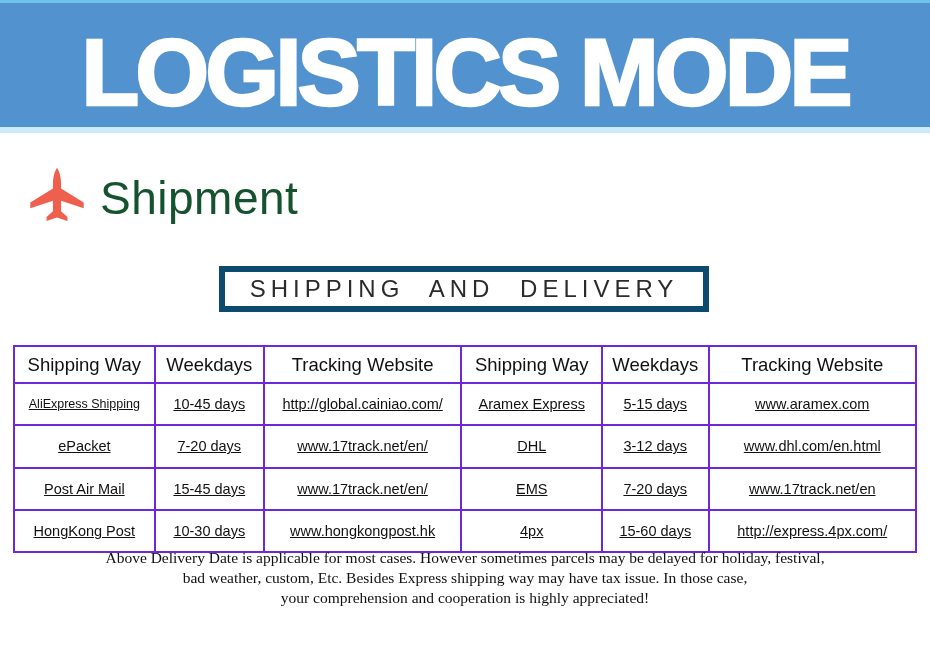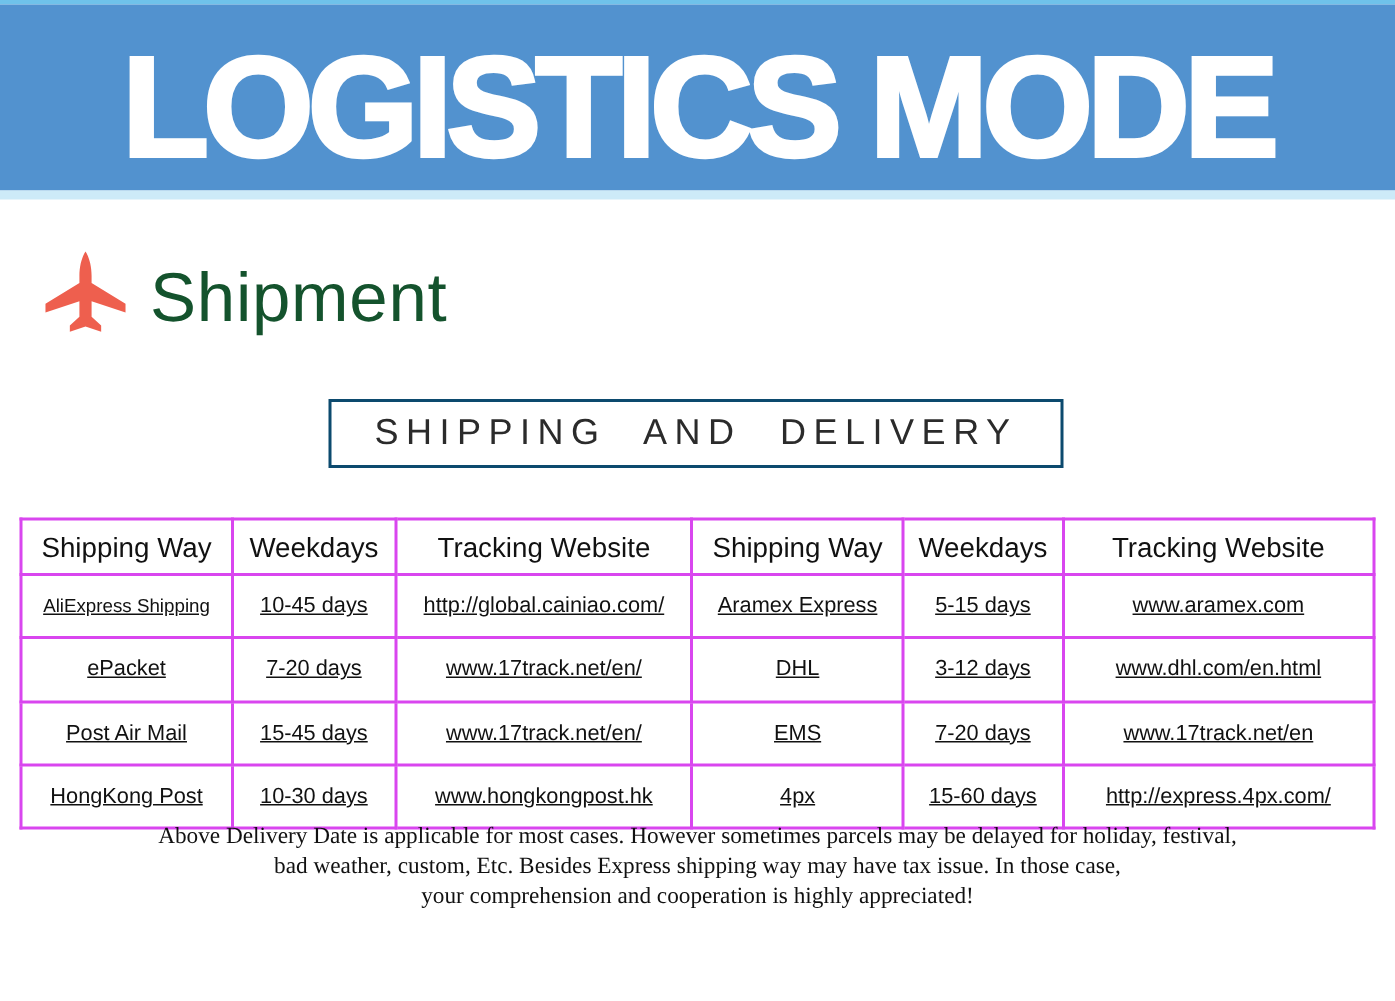--- a/index.html
+++ b/index.html
@@ -61,21 +61,21 @@
     margin-left: 14px;
     margin-top: 6px;
     letter-spacing: 0.5px;
   }
 
   
   .section-box {
     position: absolute;
     top: 266px; left: 219px;
     width: 490px; height: 46px;
-    border: 2px solid #0c4a6e;
+    border: 6px solid #0c4a6e;
     box-sizing: border-box;
     display: flex;
     align-items: center;
     justify-content: center;
     background: #ffffff;
   }
   .section-title {
     color: #2b2b2b;
     font-size: 24px;
     letter-spacing: 5px;
@@ -86,21 +86,21 @@
   
   .ship-table {
     position: absolute;
     top: 345px; left: 13px;
     width: 904px; height: 208px;
     border-collapse: collapse;
     table-layout: fixed;
     background: #ffffff;
   }
   .ship-table th, .ship-table td {
-    border: 2px solid #d946ef;
+    border: 2px solid #6d28d9;
     text-align: center;
     vertical-align: middle;
     padding: 0 2px;
     overflow: hidden;
     white-space: nowrap;
     color: #111111;
   }
   .ship-table th {
     font-size: 18.5px;
     font-weight: normal;

